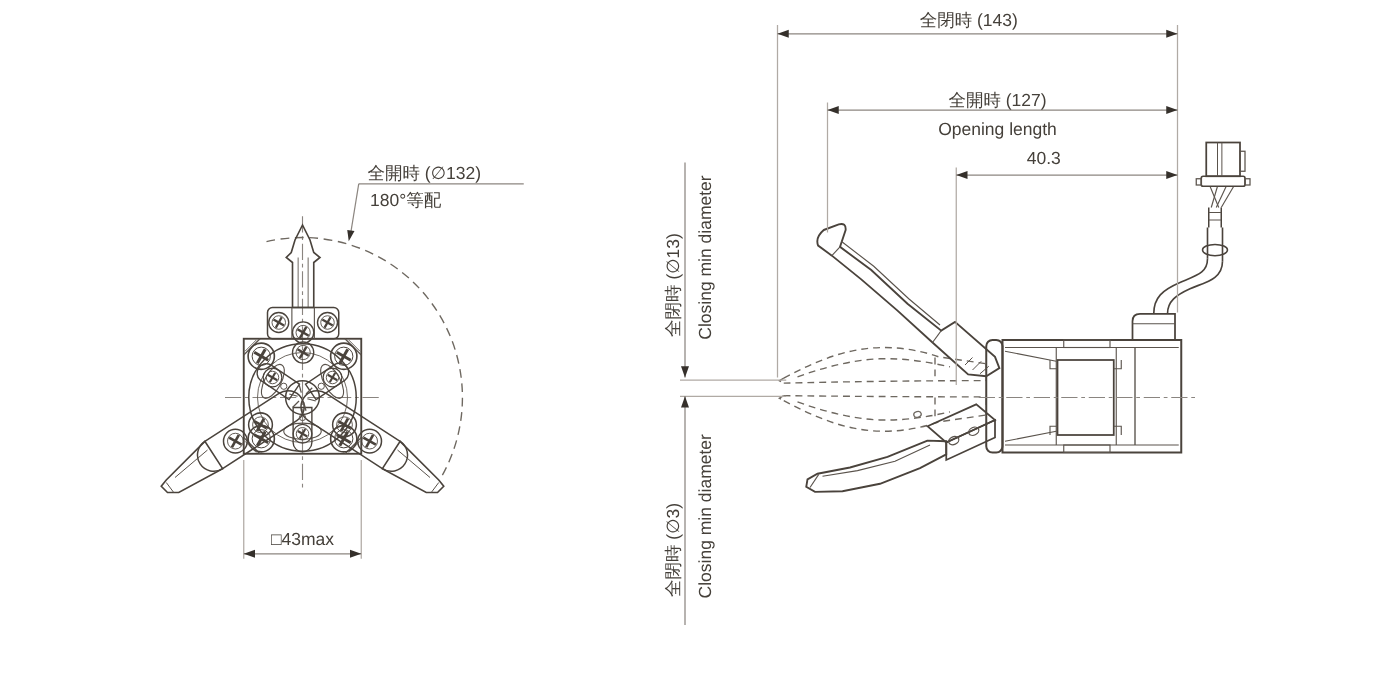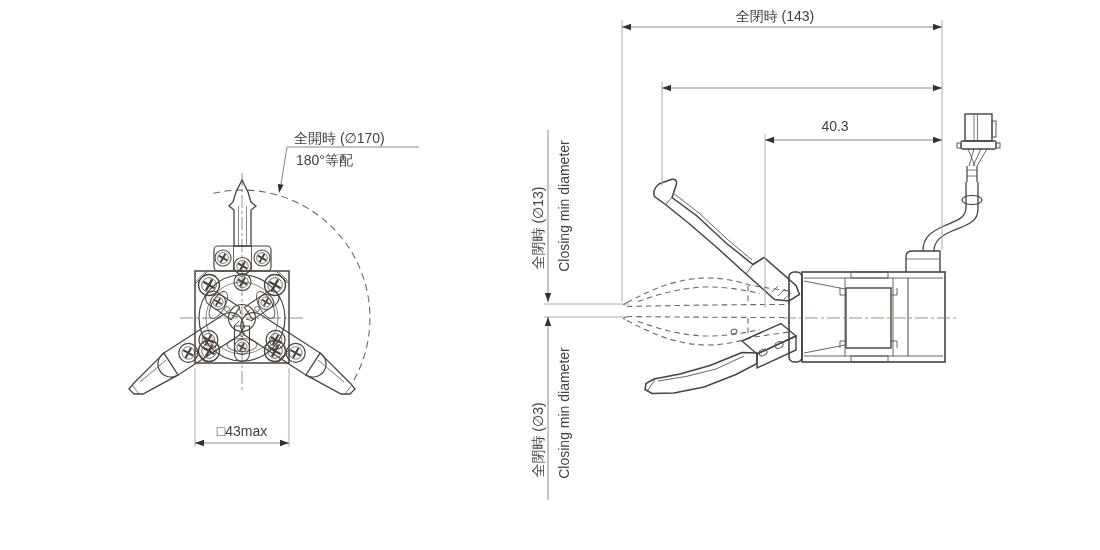--- a/index.html
+++ b/index.html
@@ -297,23 +297,25 @@
       <line class="ext" x1="544" y1="317" x2="629" y2="317"></line>
       <line class="dim" x1="548" y1="130" x2="548" y2="302"></line>
       <polygon class="arw" points="548,302 544.8,293 551.2,293"></polygon>
       <line class="dim" x1="548" y1="317" x2="548" y2="500"></line>
       <polygon class="arw" points="548,317 544.8,326 551.2,326"></polygon>
     </g>
   </g>
 </svg>
 
 <div class="lbl c" style="left:675px;top:7px;width:200px;">全閉時 (143)</div>
+<div class="lbl c" style="left:698px;top:71px;width:200px;">全開時 (127)</div>
+<div class="lbl c" style="left:698px;top:94px;width:200px;">Opening length</div>
 <div class="lbl c" style="left:795px;top:117px;width:80px;">40.3</div>
 
-<div class="lbl" style="left:294px;top:129px;">全開時 (∅170)</div>
+<div class="lbl" style="left:294px;top:129px;">全開時 (∅132)</div>
 <div class="lbl" style="left:296px;top:151px;">180°等配</div>
 <div class="lbl c" style="left:192px;top:422px;width:100px;">□43max</div>
 
 <div class="vlabel" style="left:488px;top:219px;width:100px;">全閉時 (∅13)</div>
 <div class="vlabel" style="left:489px;top:197px;width:150px;">Closing min diameter</div>
 <div class="vlabel" style="left:488px;top:431px;width:100px;">全閉時 (∅3)</div>
 <div class="vlabel" style="left:489px;top:404px;width:150px;">Closing min diameter</div>
 
 </div>
 

